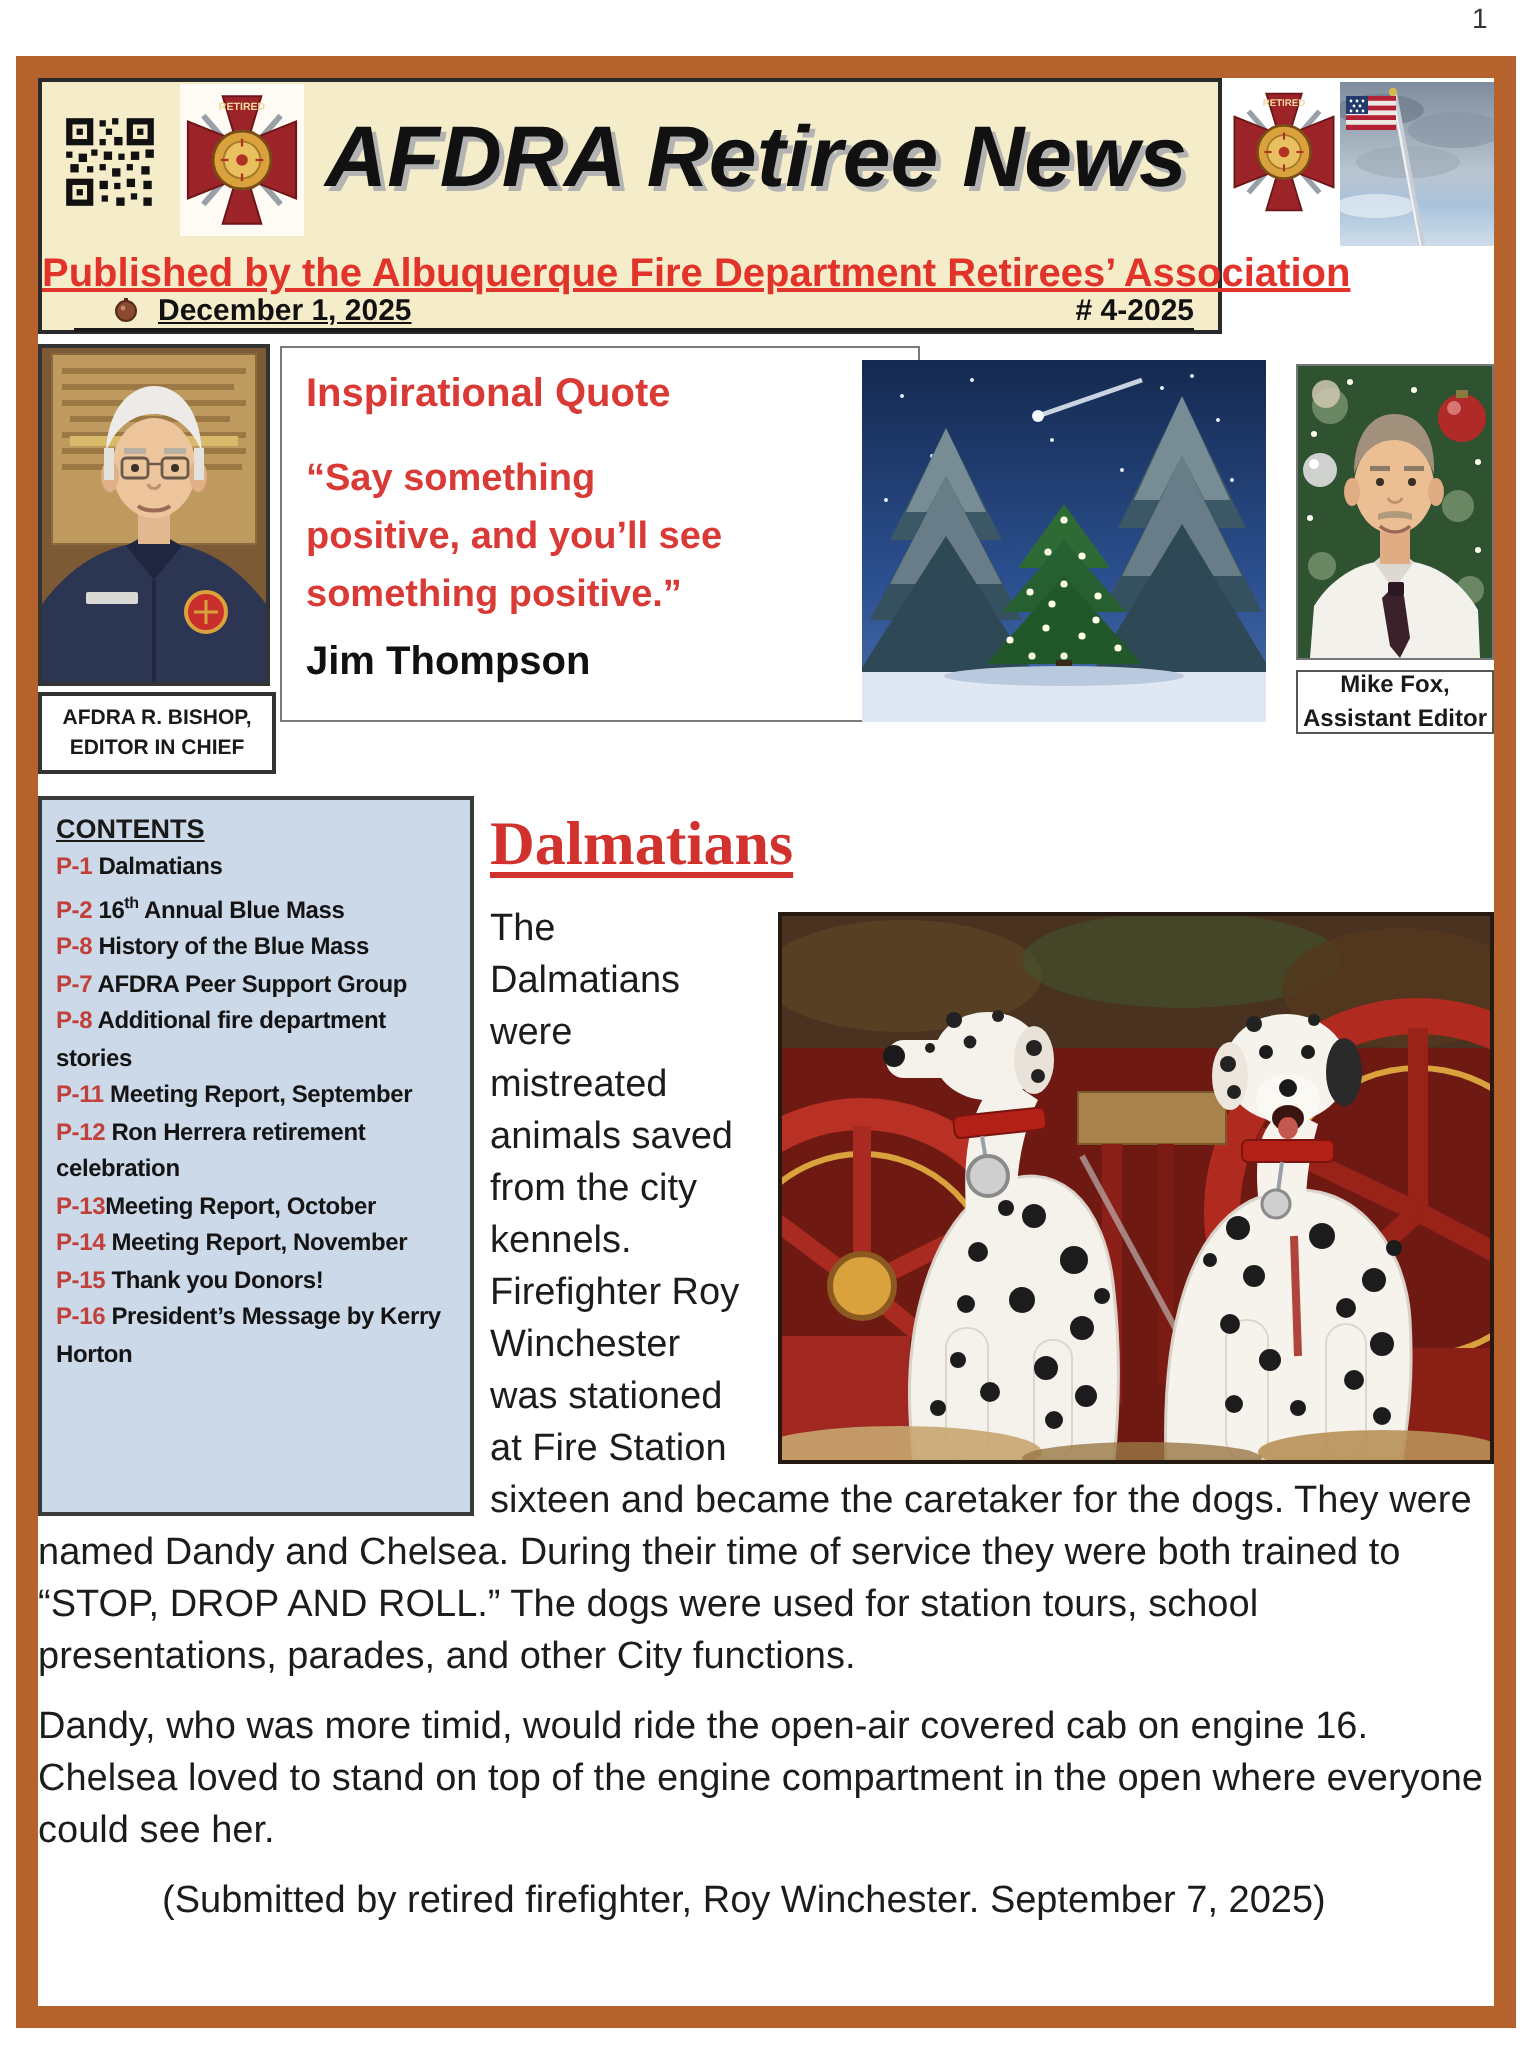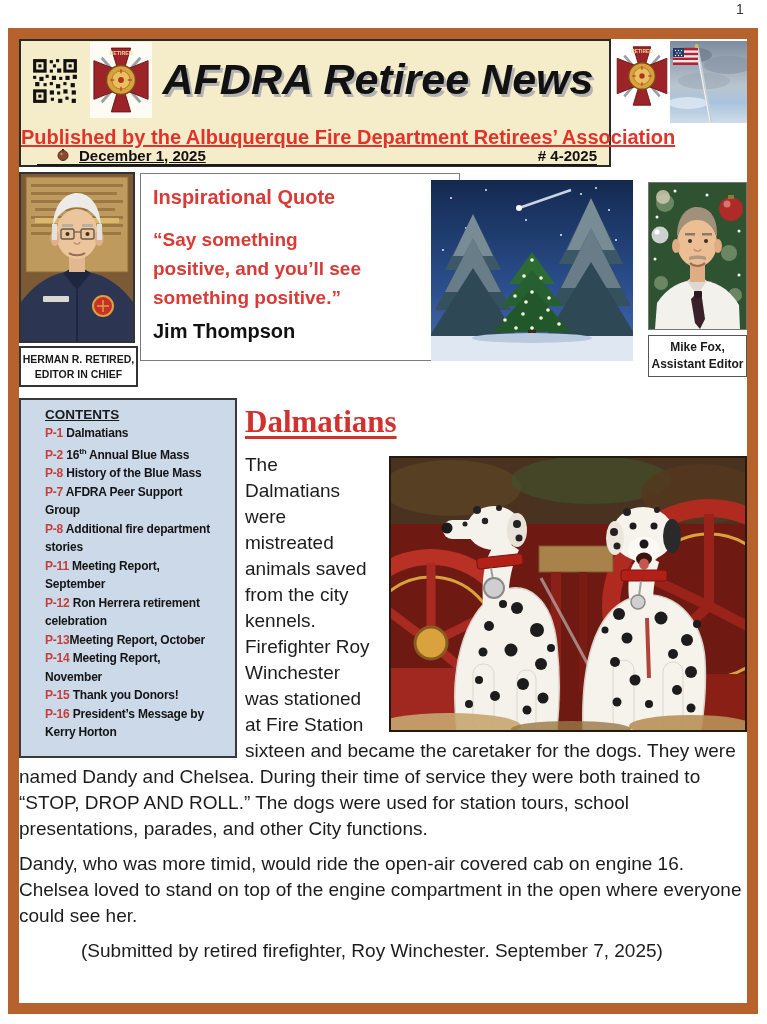--- a/index.html
+++ b/index.html
@@ -53,28 +53,28 @@
   .quote-box{
     position:absolute;left:121px;top:134px;width:320px;height:188px;
     background:#fff;border:1.5px solid #7a7a7a;box-sizing:border-box;
     padding:12px 10px 0 12px;
   }
   .quote-head{font-size:20px;font-weight:700;color:#d93a36;}
   .quote-lines{margin-top:16px;font-size:19px;line-height:29px;font-weight:700;color:#d93a36;white-space:nowrap;}
   .quote-name{margin-top:8px;font-size:20px;font-weight:700;color:#111;}
   .trees{position:absolute;left:412px;top:141px;width:202px;height:181px;overflow:hidden;}
   .mike{left:629px;top:143px;width:99px;height:148px;border:1px solid #777;}
-  .mike-cap{left:629px;top:296px;width:99px;height:42px;font-size:12px;line-height:1.4;border:1.5px solid #555;}
+  .mike-cap{left:629px;top:296px;width:99px;height:32px;font-size:12px;line-height:1.4;border:1.5px solid #555;}
 
   
   .article{position:absolute;left:0;top:355px;width:728px;}
   .toc{
     float:left;width:218px;height:360px;box-sizing:border-box;
     background:#ccd9e9;border:2px solid #3a3a3a;margin:4px 8px 0 0;
-    padding:7px 24px;font-weight:700;
+    padding:7px 7px;font-weight:700;
   }
   .toc-head{font-size:13.5px;text-decoration:underline;margin-bottom:2px;}
   .toc-item{font-size:12px;line-height:18.5px;letter-spacing:-0.2px;color:#141414;}
   .toc-item .toc-page{color:#c2403a;}
   .toc-item sup{font-size:8px;}
   .art-head{
     font-family:"Liberation Serif",serif;font-size:31px;font-weight:700;color:#d2322e;
     text-decoration:underline;text-decoration-thickness:3px;text-underline-offset:4px;
     margin:10px 0 12px 0;
   }
@@ -277,21 +277,21 @@
       <rect x="40" y="55" width="13" height="10" rx="2" fill="none" stroke="#6a5a4a" stroke-width="1.4"></rect>
       <rect x="60" y="55" width="13" height="10" rx="2" fill="none" stroke="#6a5a4a" stroke-width="1.4"></rect>
       <line x1="53" y1="58" x2="60" y2="58" stroke="#6a5a4a" stroke-width="1.2"></line>
       <circle cx="46.5" cy="60" r="2" fill="#3a3228"></circle>
           <circle cx="66.5" cy="60" r="2" fill="#3a3228"></circle>
       <path d="M53,68 C54,71 58,71 59,68" fill="none" stroke="#c09070" stroke-width="1.5"></path>
       <path d="M48,79 C52,82 60,82 64,79" fill="none" stroke="#9a6a55" stroke-width="2"></path>
     </svg>
   </div>
   <div class="caption-box herman-cap">
-    <div>HERMAN R. RETIRED,</div>
+    <div>AFDRA R. BISHOP,</div>
     <div>EDITOR IN CHIEF</div>
   </div>
 
   <div class="quote-box">
     <div class="quote-head">Inspirational Quote</div>
     <div class="quote-lines">
       <div>“Say something</div>
       <div>positive, and you’ll see</div>
       <div>something positive.”</div>
     </div>

